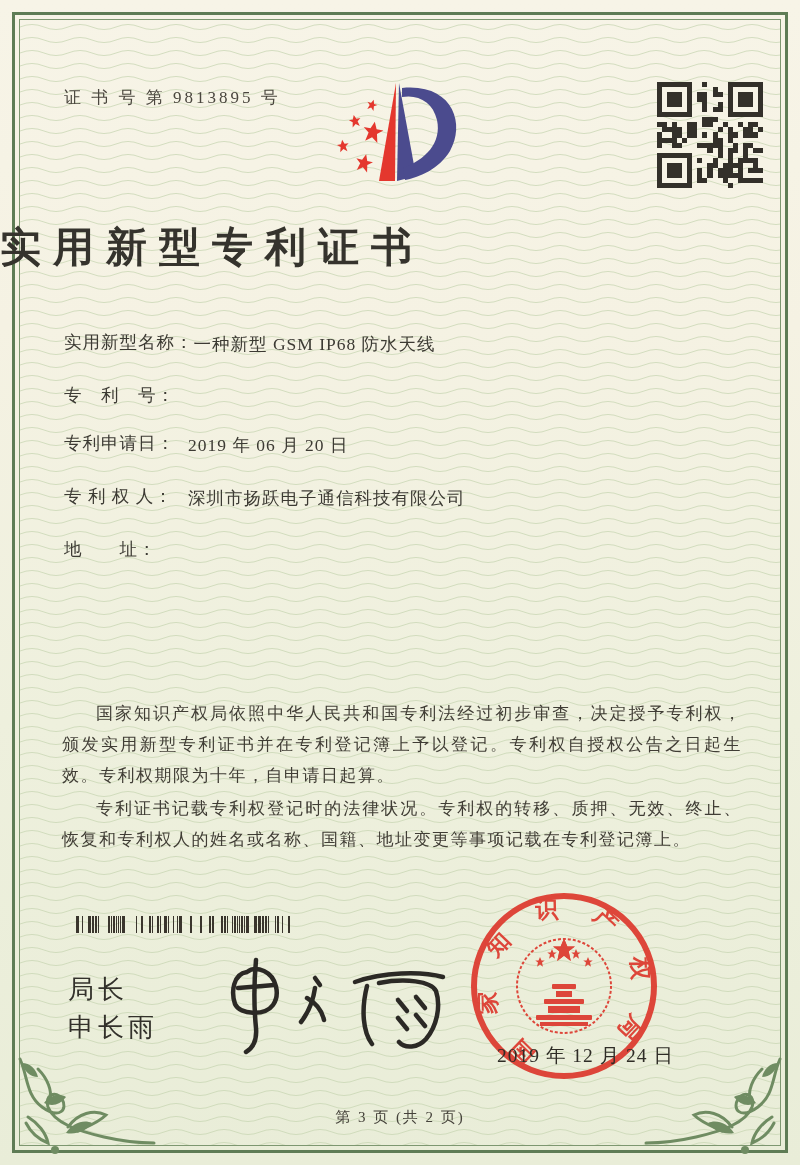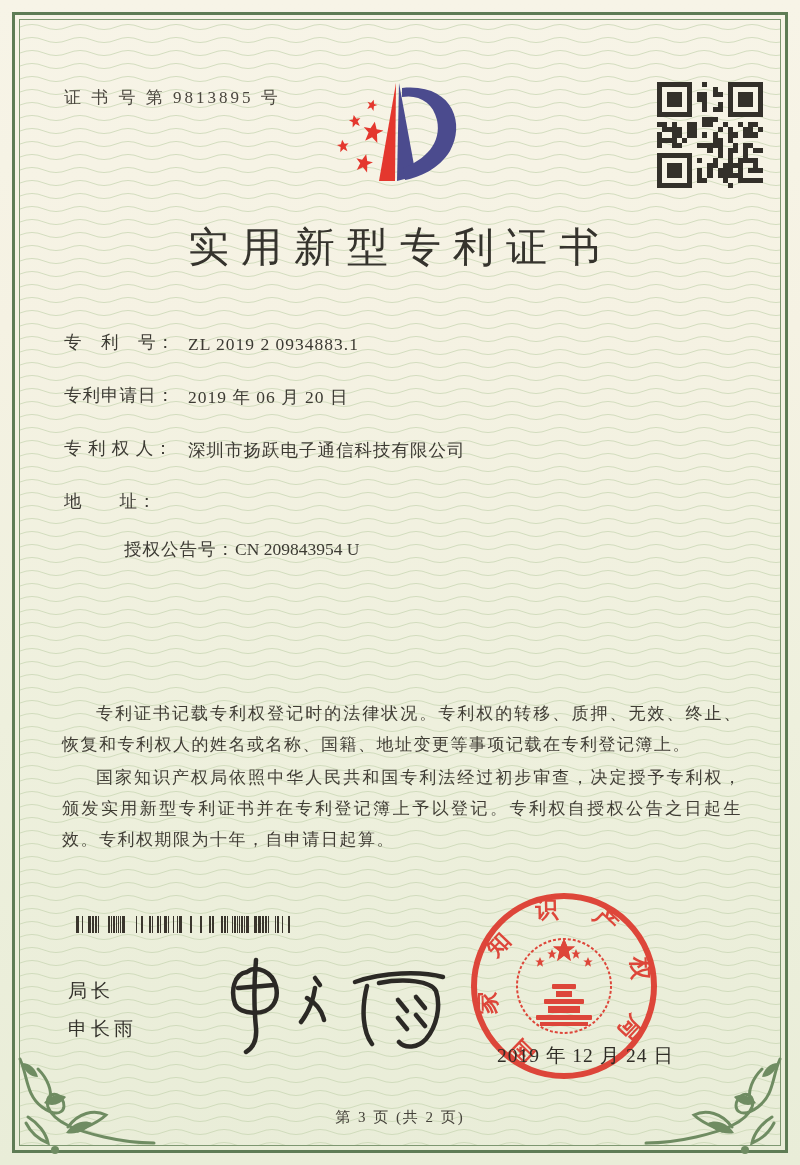--- a/index.html
+++ b/index.html
@@ -26,42 +26,42 @@
 
   .cert-no {
     position:absolute; left:64px; top:86px; z-index:5;
     font-size:17px; color:#4a463e; letter-spacing:3px;
   }
   .logo { position:absolute; left:300px; top:55px; z-index:5; }
   .qr { position:absolute; left:657px; top:82px; z-index:5; }
 
   .title {
     position:absolute; left:0; right:0; top:220px; z-index:5;
-    text-align:center; font-size:41px; font-weight:400;
+    font-size:41px; font-weight:700;
     letter-spacing:12px; color:#35332d;
   }
 
   .fields { position:absolute; left:64px; right:56px; top:330px; z-index:5; }
   .frow { display:flex; align-items:flex-start; margin-bottom:24px; font-size:17.5px; color:#3c3a33; }
   .frow .lbl { flex:0 0 124px; white-space:pre; letter-spacing:1px; }
   .frow .val { letter-spacing:1px; line-height:29px; }
   .frow.addr .val { width:486px; }
   .grant-row { display:flex; font-size:17.5px; color:#3c3a33; margin-top:2px; }
   .grant-row .pair2 { margin-left:60px; }
   .grant-row .lbl { letter-spacing:1px; }
 
   .paras { position:absolute; left:62px; right:58px; top:698px; z-index:5; }
   .paras p {
     font-size:17px; color:#403d35; line-height:31px;
     text-indent:2em; letter-spacing:1.5px; text-align:justify; margin-bottom:2px;
   }
 
   .barcode { position:absolute; left:64px; top:916px; z-index:5; }
 
-  .bureau { position:absolute; left:68px; top:972px; z-index:5; font-size:19px; color:#33312b; }
+  .bureau { position:absolute; left:68px; top:972px; z-index:5; font-size:26px; color:#33312b;font-family:Liberation Mono, monospace; }
   .bureau div { line-height:38px; letter-spacing:4px; }
 
   .signature { position:absolute; left:195px; top:950px; z-index:6; }
 
   .seal { position:absolute; left:466px; top:888px; z-index:5; opacity:.93; }
   .seal-date {
     position:absolute; left:497px; top:1042px; z-index:7;
     font-size:19.5px; color:#2e2c26; letter-spacing:1px; white-space:nowrap;
   }
 
@@ -263,44 +263,44 @@
       <rect x="16" y="2" width="3" height="3" fill="#33302a"></rect>
       <rect x="0" y="14" width="7" height="7" fill="#33302a"></rect>
       <rect x="1" y="15" width="5" height="5" fill="#f6f3e6"></rect>
       <rect x="2" y="16" width="3" height="3" fill="#33302a"></rect>
     </svg>
 
   <div class="title">实用新型专利证书</div>
 
   <div class="fields">
     <div class="frow">
+      <span class="lbl">实用新型名称：</span>
+      <span class="val">一种新型 GSM IP68 防水天线</span>
+    </div>
+    <div class="frow">
       <span class="lbl">专　利　号：</span>
-      <span class="val">ZL 2019 2 0934883.1</span>
     </div>
     <div class="frow">
       <span class="lbl">专利申请日：</span>
       <span class="val">2019 年 06 月 20 日</span>
     </div>
     <div class="frow">
       <span class="lbl">专 利 权 人：</span>
       <span class="val">深圳市扬跃电子通信科技有限公司</span>
     </div>
     <div class="frow addr">
       <span class="lbl">地　　址：</span>
     </div>
     <div class="grant-row">
-      <span class="pair2">
-        <span class="lbl">授权公告号：</span><span>CN 209843954 U</span>
-      </span>
     </div>
   </div>
 
   <div class="paras">
+    <p>国家知识产权局依照中华人民共和国专利法经过初步审查，决定授予专利权，颁发实用新型专利证书并在专利登记簿上予以登记。专利权自授权公告之日起生效。专利权期限为十年，自申请日起算。</p>
     <p>专利证书记载专利权登记时的法律状况。专利权的转移、质押、无效、终止、恢复和专利权人的姓名或名称、国籍、地址变更等事项记载在专利登记簿上。</p>
-    <p>国家知识产权局依照中华人民共和国专利法经过初步审查，决定授予专利权，颁发实用新型专利证书并在专利登记簿上予以登记。专利权自授权公告之日起生效。专利权期限为十年，自申请日起算。</p>
   </div>
 
   <svg class="barcode" id="barcode" width="228" height="17">
       <rect x="12" y="0" width="3" height="17" fill="#3a352d"></rect>
       <rect x="18" y="0" width="1" height="17" fill="#3a352d"></rect>
       <rect x="24" y="0" width="3" height="17" fill="#3a352d"></rect>
       <rect x="28" y="0" width="2" height="17" fill="#3a352d"></rect>
       <rect x="31" y="0" width="2" height="17" fill="#3a352d"></rect>
       <rect x="34" y="0" width="1" height="17" fill="#3a352d"></rect>
       <rect x="44" y="0" width="2" height="17" fill="#3a352d"></rect>

